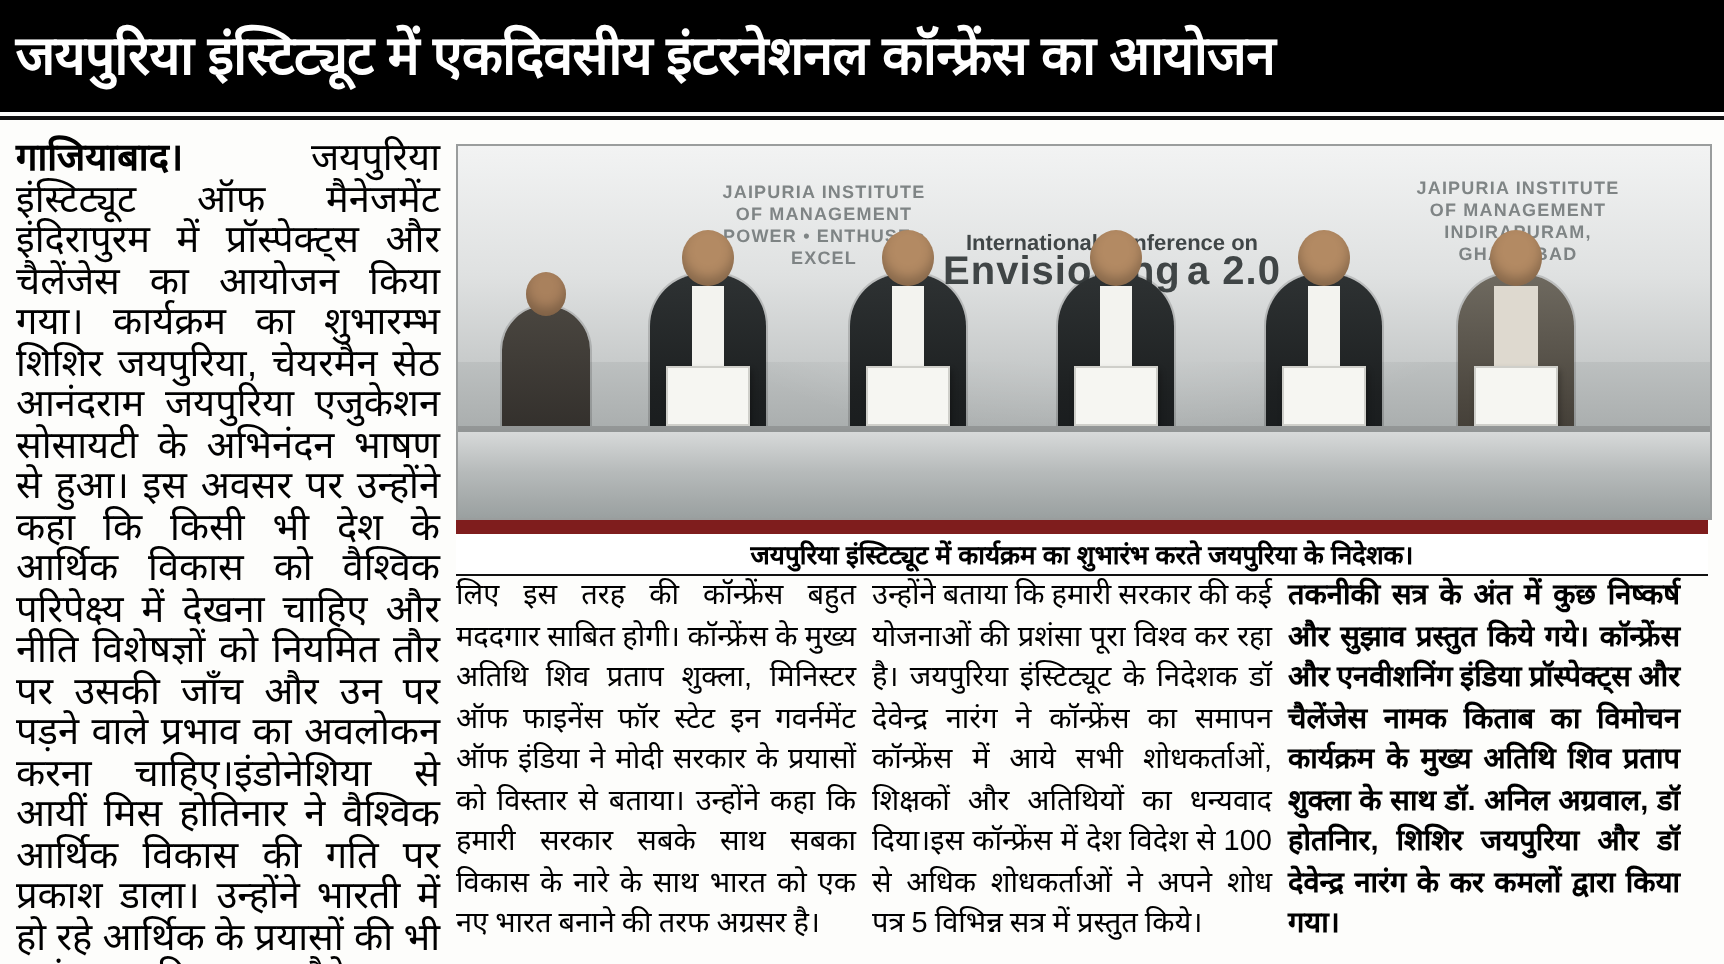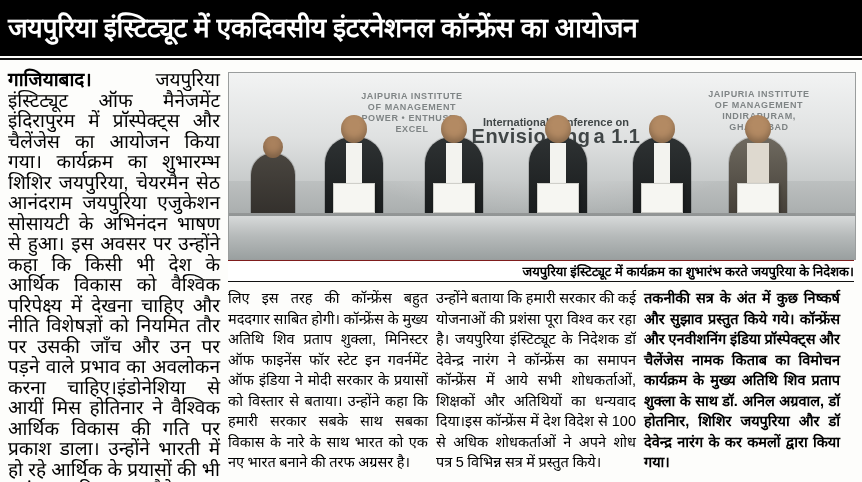--- a/index.html
+++ b/index.html
@@ -187,25 +187,25 @@
   .fig-small { left: 22px; bottom: 20px; width: 44px; height: 86px; background: linear-gradient(180deg,#4a4640,#2a2724); }
   .fig-small .head { width: 20px; height: 22px; top: -17px; background: #a9815d; }
 
   .caption-bar {
     position: absolute;
     left: 228px;
     top: 260px;
     width: 626px;
     height: 20px;
     background: #ffffff;
-    border-top: 1px solid #7f1d1d;
+    border-top: 7px solid #7f1d1d;
     border-bottom: 1px solid #111;
     display: flex;
     align-items: center;
-    justify-content: flex-end;
+    justify-content: center;
   }
   .caption-text {
     font-size: 13px;
     font-weight: bold;
     font-family: "Liberation Sans", sans-serif;
     white-space: nowrap;
   }
 
   
   .lower-cols {
@@ -244,21 +244,21 @@
     <div class="photo">
       <div class="backdrop">
         <div class="banner-txt bnr-1">
           <span>JAIPURIA INSTITUTE</span><br>
           <span>OF MANAGEMENT</span><br>
           <span>POWER • ENTHUSE • EXCEL</span>
         </div>
         <div class="bnr-center">
           <span>International Conference on</span><br>
           <span class="big">Envisioning</span>
-          <span class="big">a 1.1</span><br>
+          <span class="big">a 2.0</span><br>
           <span>Policies</span>
         </div>
         <div class="banner-txt bnr-2">
           <span>JAIPURIA INSTITUTE</span><br>
           <span>OF MANAGEMENT</span><br>
           <span>INDIRAPURAM, GHAZIABAD</span>
         </div>
       </div>
 
       <div class="fig fig-small">

